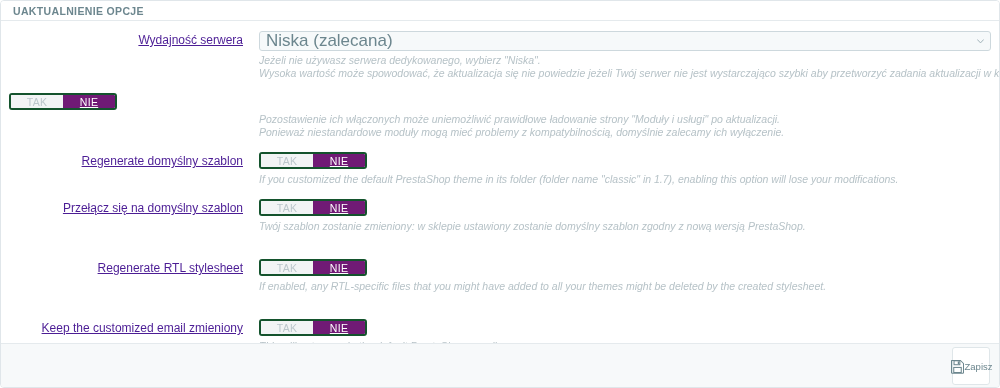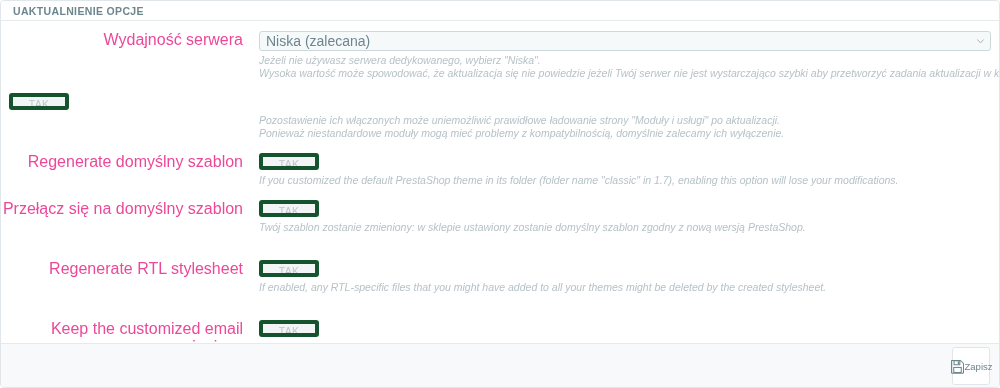--- a/index.html
+++ b/index.html
@@ -57,23 +57,24 @@
     align-items: flex-start;
     margin-bottom: 0;
   }
 
   .form-label {
     width: 250px;
     flex: 0 0 250px;
     text-align: right;
     padding-right: 8px;
     box-sizing: border-box;
-    font-size: 16px;
-    color: #ec4899;
+    font-size: 12px;
+    color: #4c1d95;
     line-height: 18px;
+    text-decoration: underline;
   }
 
   .form-control-col {
     flex: 1 1 auto;
     padding-left: 8px;
     box-sizing: border-box;
   }
 
   
   .select-wrap {
@@ -82,21 +83,21 @@
     height: 20px;
   }
   .select-box {
     width: 732px;
     height: 20px;
     box-sizing: border-box;
     border: 1px solid #cdd8dd;
     border-radius: 3px;
     background: #f6f9fa;
     font-family: "Liberation Sans", sans-serif;
-    font-size: 14px;
+    font-size: 17px;
     color: #6c868e;
     line-height: 18px;
     padding: 0 20px 0 6px;
     appearance: none;
     -webkit-appearance: none;
     outline: none;
   }
   .select-chevron {
     position: absolute;
     right: 7px;
@@ -106,41 +107,41 @@
     pointer-events: none;
   }
   .select-chevron svg { display: block; }
 
   
   .switch {
     display: inline-flex;
     height: 17px;
     border-radius: 3px;
     overflow: hidden;
-    border: 4px solid #14532d;
-    box-sizing: border-box;
-    flex-direction: column;
+    border: 2px solid #14532d;
+    box-sizing: border-box;
   }
   .switch-seg {
     width: 52px;
     line-height: 15px;
     text-align: center;
     font-size: 10.5px;
     letter-spacing: 0.3px;
     box-sizing: border-box;
     user-select: none;
     cursor: pointer;
   }
   .switch-seg.off {
     background: #f2f4f5;
     color: #bcc7cc;
   }
   .switch-seg.on {
-    background: #6d28d9;
+    background: #701a75;
     color: #ffffff;
+    text-decoration: underline;
   }
 
   
   .form-help {
     padding-left: 8px;
     margin-top: 3px;
   }
   .form-help p {
     margin: 0;
     font-style: italic;

